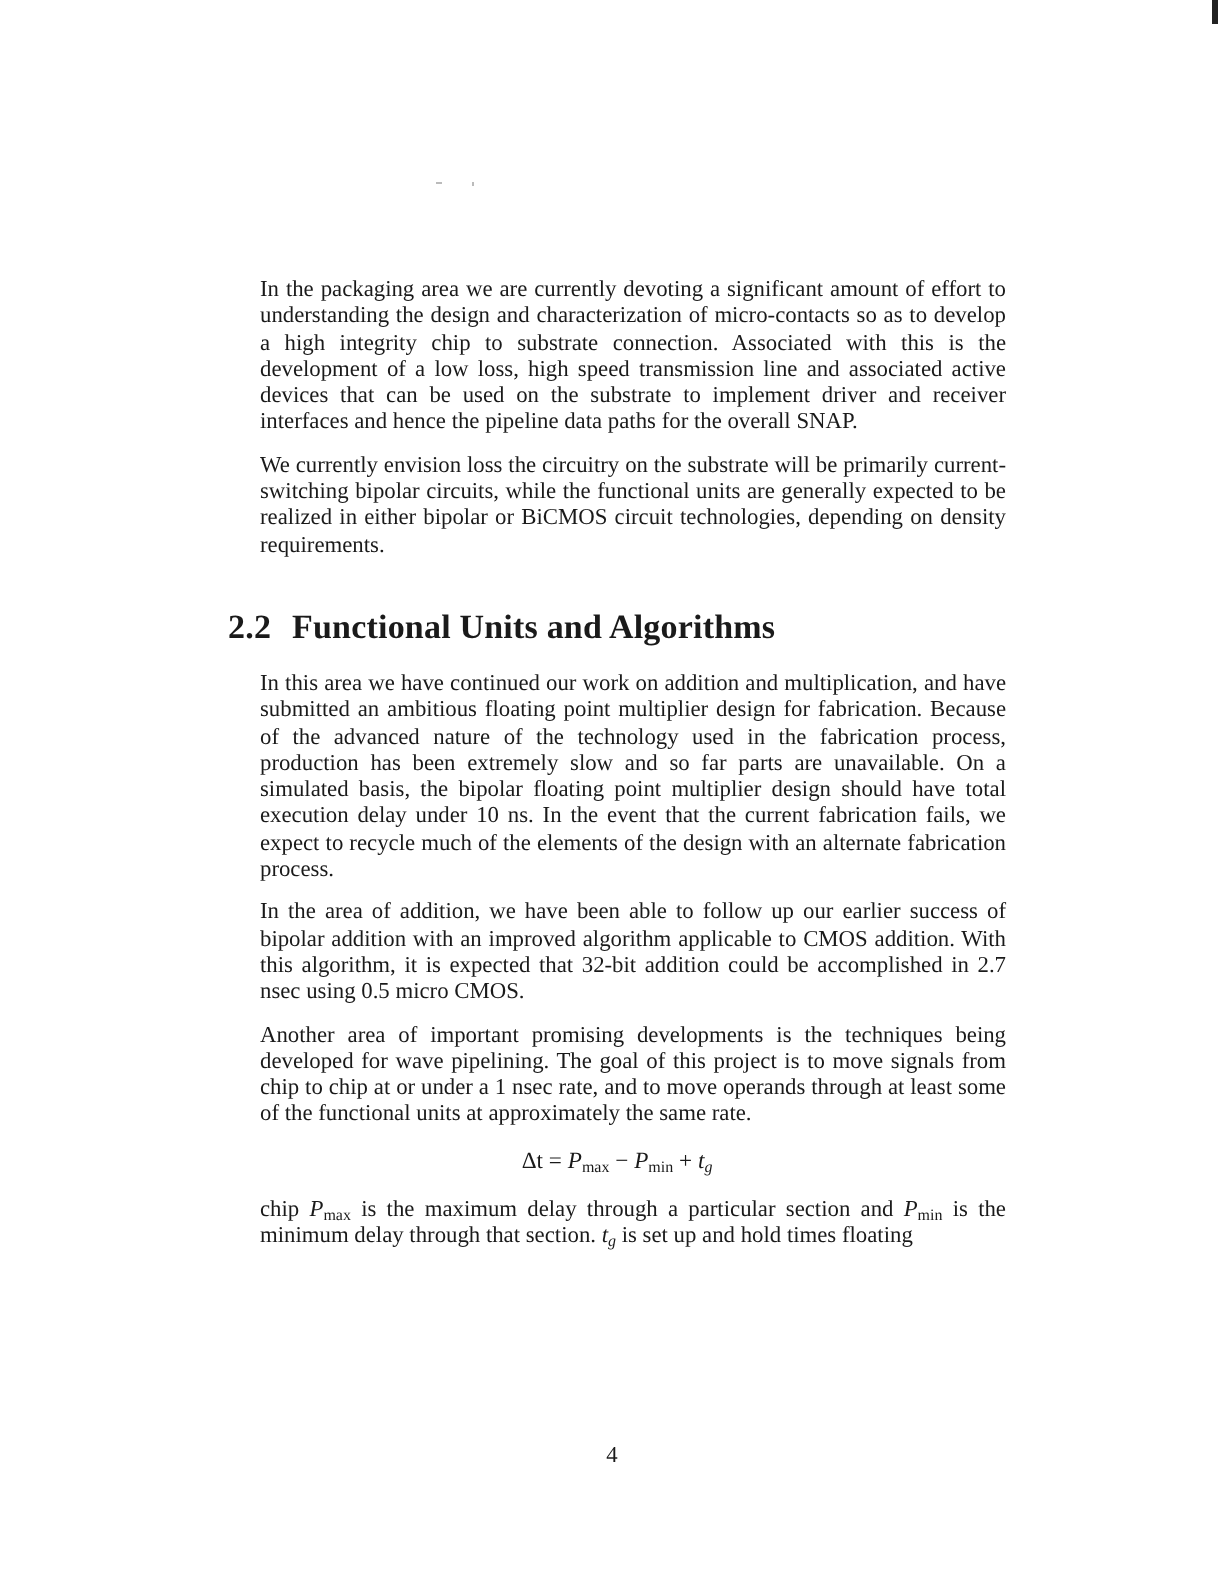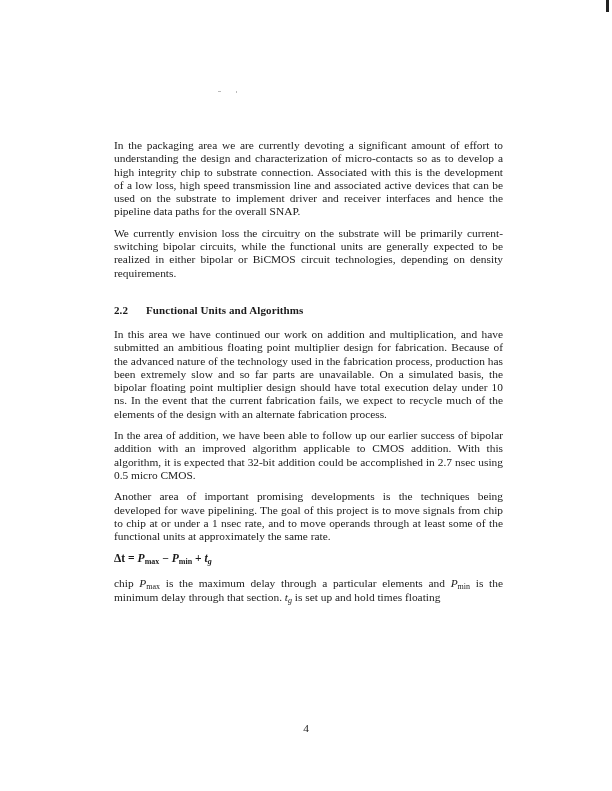--- a/index.html
+++ b/index.html
@@ -1,24 +1,24 @@
 <!DOCTYPE html>
 <html><head>
 <meta charset="utf-8">
 <style>
   html, body { margin: 0; padding: 0; background: #ffffff; }
   body { width: 612px; height: 791px; position: relative; overflow: hidden;
          font-family: "Liberation Serif", "DejaVu Serif", serif; color: #1a1a1a; }
   .corner-mark { position: absolute; left: 606px; top: 0; width: 3px; height: 12px; background: #222; }
   .speck { position: absolute; background: #bbb; }
   .page { position: absolute; left: 114px; top: 139px; width: 389px; }
-  p { margin: 0 0 8px 0; font-size: 11.4px; line-height: 13.3px; text-align: justify; }
-  h2 { margin: 24px 0 12px 0; font-size: 11px; font-weight: bold; letter-spacing: 0.1px; }
+  p { margin: 0 0 8px 16px; font-size: 11.4px; line-height: 13.3px; text-align: justify; }
+  h2 { margin: 24px 0 12px 0; font-size: 17px; font-weight: bold; letter-spacing: 0.1px; }
   h2 .num { display: inline-block; width: 32px; }
-  .equation { font-size: 11.6px; margin: 9px 0 12px 0; font-style: italic; font-weight: bold; }
+  .equation { text-align: center; font-size: 11.6px; margin: 9px 0 12px 0; font-style: italic; }
   .equation .up { font-style: normal; }
   sub { font-size: 8px; font-style: normal; vertical-align: -2px; line-height: 0; }
   .it { font-style: italic; }
   .pagenum { position: absolute; top: 722px; left: 0; width: 612px; text-align: center; font-size: 11.4px; }
 </style>
 </head>
 <body>
 
 <div class="corner-mark"></div>
 <div class="speck" style="left:218px;top:91px;width:3px;height:1px;"></div>
@@ -33,16 +33,16 @@
   </h2>
 
   <p>In this area we have continued our work on addition and multiplication, and have submitted an ambitious floating point multiplier design for fabrication. Because of the advanced nature of the technology used in the fabrication process, production has been extremely slow and so far parts are unavailable. On a simulated basis, the bipolar floating point multiplier design should have total execution delay under 10 ns. In the event that the current fabrication fails, we expect to recycle much of the elements of the design with an alternate fabrication process.</p>
   <p>In the area of addition, we have been able to follow up our earlier success of bipolar addition with an improved algorithm applicable to CMOS addition. With this algorithm, it is expected that 32-bit addition could be accomplished in 2.7 nsec using 0.5 micro CMOS.</p>
   <p>Another area of important promising developments is the techniques being developed for wave pipelining. The goal of this project is to move signals from chip to chip at or under a 1 nsec rate, and to move operands through at least some of the functional units at approximately the same rate.</p>
 
   <div class="equation">
     <span class="up">Δt</span><span class="up"> = </span><span>P</span><sub>max</sub><span class="up"> − </span><span>P</span><sub>min</sub><span class="up"> + </span><span>t</span><sub class="it">g</sub>
   </div>
 
-  <p><span>chip </span><span class="it">P</span><sub>max</sub><span> is the maximum delay through a particular elements and </span><span class="it">P</span><sub>min</sub><span> is the minimum delay through that section. </span><span class="it">t</span><sub class="it">g</sub><span> is set up and hold times floating</span></p>
+  <p><span>chip </span><span class="it">P</span><sub>max</sub><span> is the maximum delay through a particular section and </span><span class="it">P</span><sub>min</sub><span> is the minimum delay through that section. </span><span class="it">t</span><sub class="it">g</sub><span> is set up and hold times floating</span></p>
 </div>
 
 <div class="pagenum">4</div>
 
 </body></html>

